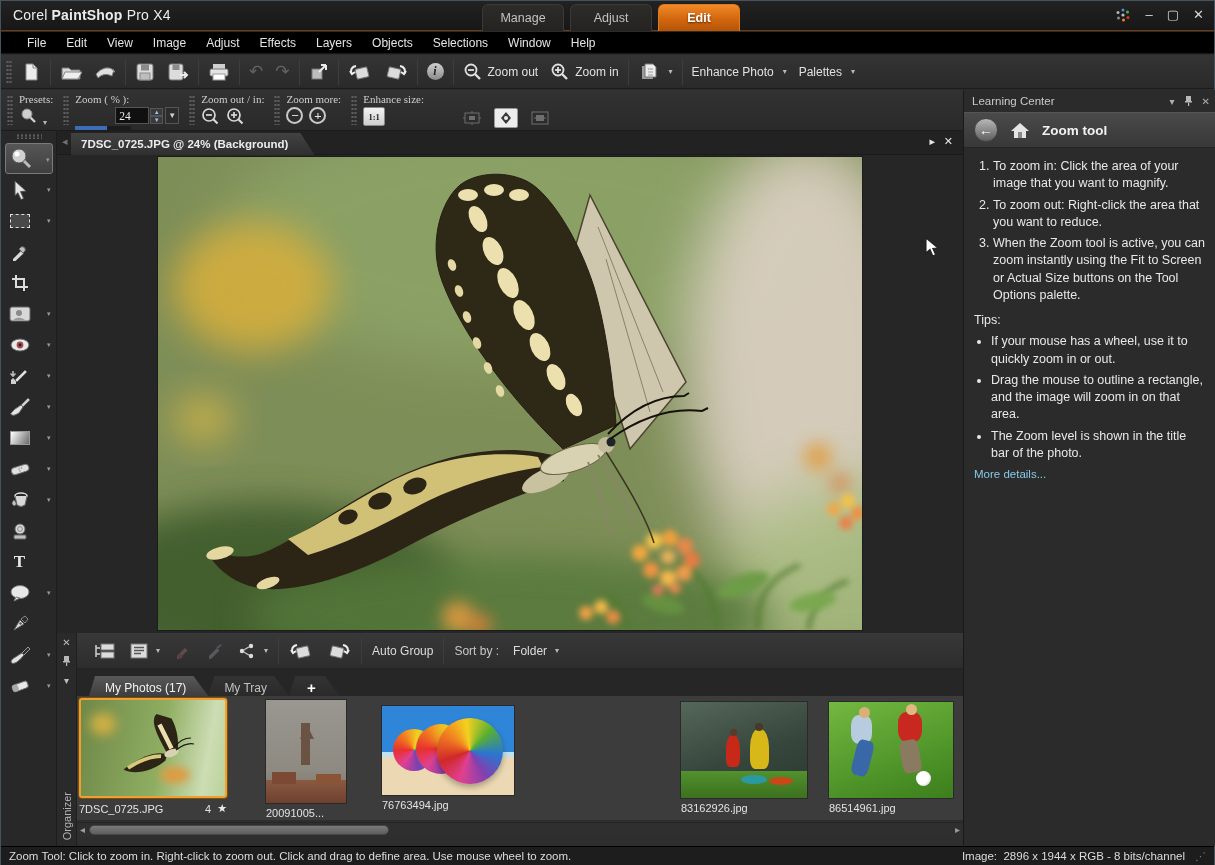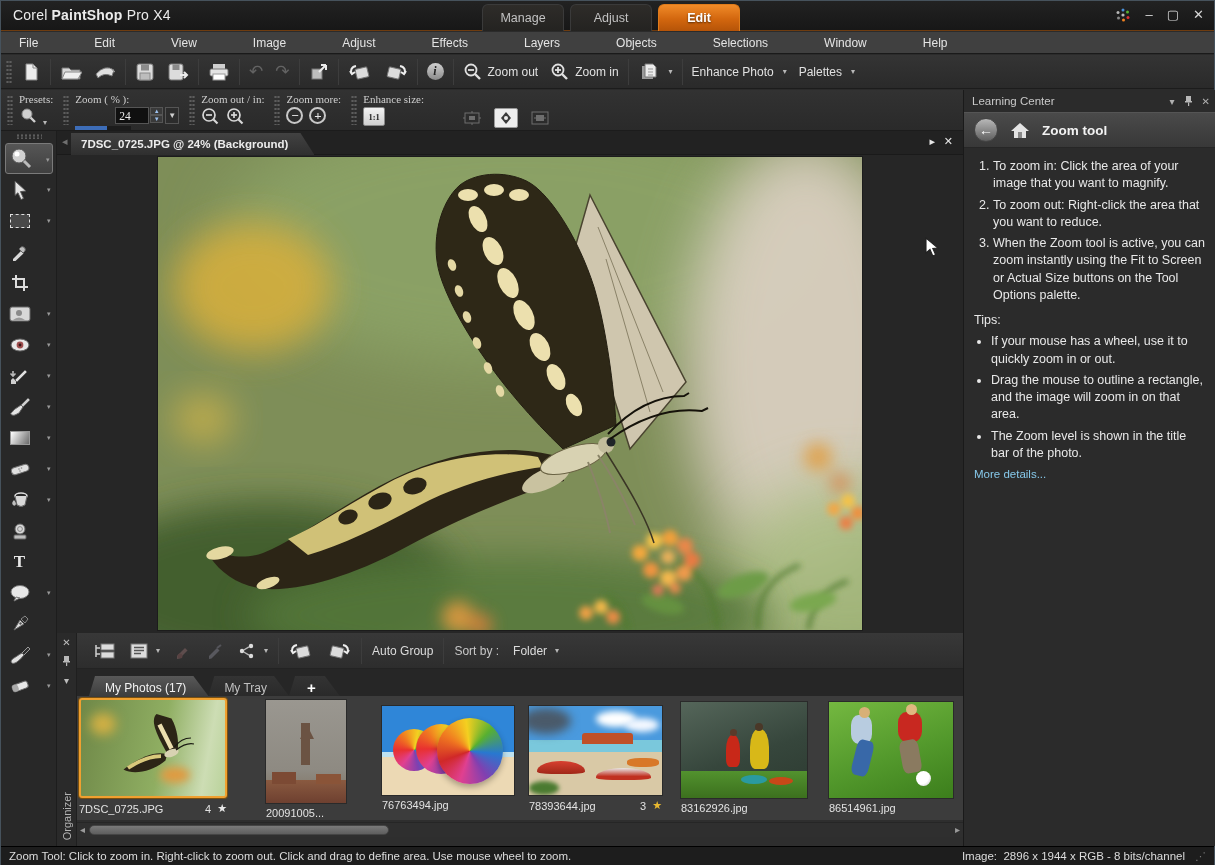--- a/index.html
+++ b/index.html
@@ -16,22 +16,22 @@
   .wstab { position:absolute; top:3px; height:27px; width:82px; text-align:center; line-height:26px;
     font-size:12.5px; color:#c2c2c2; background:linear-gradient(#2e2c29,#242321); border-radius:6px 6px 0 0;
     border:1px solid #3a3a3a; border-bottom:none; cursor:default; }
   .wstab.active { background:linear-gradient(#f08a28,#d2660e 55%,#b55408); color:#fff; font-weight:bold;
     text-shadow:0 1px 2px rgba(0,0,0,.6); border-color:#e07b1a; }
   #winbtns { position:absolute; right:10px; top:6px; display:flex; gap:14px; align-items:center; color:#d8d8d8; }
   #winbtns .wbtn { font-size:13px; line-height:16px; cursor:default; }
   .dotsicon { width:18px; height:16px; display:inline-block; }
 
   
-  #menubar { left:0; top:31px; width:1213px; height:22px; background:#404040; border-bottom:1px solid #1a1a1a;
-    display:flex; align-items:center; padding-left:8px;gap:36px; }
+  #menubar { left:0; top:31px; width:1213px; height:22px; background:#000000; border-bottom:1px solid #1a1a1a;
+    display:flex; align-items:center; padding-left:16px; }
   .menuitem { color:#e4e4e4; font-size:12px; padding:3px 10px; cursor:default; }
 
   
   #toolbar { left:0; top:54px; width:1213px; height:34px; background:linear-gradient(#343434,#2a2a2a);
     border-bottom:1px solid #1c1c1c; display:flex; align-items:center; padding-left:2px; }
   .handle { width:6px; height:24px; margin:0 3px;
     background-image:radial-gradient(circle, #5d5d5d 1px, transparent 1.3px); background-size:3px 4px; }
   .sep { width:1px; height:26px; background:#1d1d1d; border-right:1px solid #3d3d3d; margin:0 3px; }
   .tbtn { background:none; border:none; color:#e0e0e0; display:flex; align-items:center; gap:5px;
     padding:3px 6px; font-size:12px; font-family:inherit; cursor:default; }
@@ -44,21 +44,21 @@
     text-align:center; line-height:17px; display:inline-block; }
 
   
   #tooloptions { left:0; top:89px; width:962px; height:41px; background:linear-gradient(#323232,#2a2a2a);
     border-bottom:1px solid #1c1c1c; display:flex; align-items:stretch; padding:2px 0 2px 2px; }
   .vhandle { width:6px; margin:3px 4px; background-image:radial-gradient(circle,#5d5d5d 1px,transparent 1.3px);
     background-size:3px 4px; }
   .togroup { display:flex; flex-direction:column; padding:1px 6px 0 2px;font-family:Liberation Serif, serif; }
   .tolabel { font-size:11px; color:#cfcfcf; margin-bottom:2px; white-space:pre; }
   .toctrls { display:flex; align-items:center; gap:6px; }
-  .spinwrap { display:flex; align-items:flex-start;padding-left:40px; }
+  .spinwrap { display:flex; align-items:center;padding-left:40px; }
   .spininput { width:34px; height:17px; background:#101010; border:1px solid #555; color:#ececec;
     font-size:11.5px; font-family:inherit; padding:0 3px; }
   .spinarrs { display:flex; flex-direction:column; margin-left:1px; }
   .spinarrs span { width:13px; height:8px; background:#3a3a3a; border:1px solid #555; color:#9cc0ee;
     font-size:6px; line-height:6px; text-align:center; }
   .spindd { width:14px; height:17px; background:#2c2c2c; border:1px solid #555; color:#cfcfcf;
     font-size:8px; text-align:center; line-height:16px; margin-left:2px; }
   .zoombar { width:56px; height:4px; background:#1c1c1c; margin-top:2px; }
   .zoombar i { display:block; width:32px; height:4px; background:#3d6db8; }
   .roundbtn { width:17px; height:17px; border-radius:50%; border:2px solid #c8c8c8; color:#e8e8e8;
@@ -821,37 +821,20 @@
         <div class="th-img" style="height:89px; background:linear-gradient(#2f86d8 0 52%,#bfe2f0 52% 57%,#ecd9b4 57% 100%);">
           <span class="sc circ" style="left:8%;top:26%;width:42px;height:42px;background:conic-gradient(from -90deg,#e83030,#f07820,#f4d020,#58b030,#2878d0,#8040b0,#e04090,#e83030);"></span>
           <span class="sc circ" style="left:26%;top:20%;width:50px;height:50px;background:conic-gradient(from -90deg,#e83030,#f07820,#f4d020,#58b030,#2878d0,#8040b0,#e04090,#e83030);"></span>
           <span class="sc circ" style="left:42%;top:14%;width:66px;height:66px;background:conic-gradient(from -110deg,#d02828,#f07820,#f4d020,#58b030,#2878d0,#8040b0,#e04090,#d02828);box-shadow:0 3px 6px rgba(0,0,0,.3);"></span>
         </div>
         <div class="th-cap">
             <span class="nm">76763494.jpg</span>
           </div>
       </div>
 
-      <div class="thumb" style="left:452px; top:10px; width:133px;">
-        <div class="th-img" style="height:89px; background:linear-gradient(#4a9ade 0 38%,#7ac8dc 38% 52%,#d9c9a6 52% 100%);">
-          <span class="sc circ" style="left:50%;top:6%;width:40px;height:16px;background:#fff;filter:blur(3px);"></span>
-          <span class="sc circ" style="left:72%;top:14%;width:34px;height:14px;background:#f4f8ff;filter:blur(3px);"></span>
-          <span class="sc circ" style="left:-6%;top:2%;width:50px;height:26px;background:#4a5a6a;filter:blur(5px);"></span>
-          <span class="sc" style="left:40%;top:30%;width:38%;height:13%;background:#c05028;border-radius:3px 3px 0 0;"></span>
-          <span class="sc" style="left:6%;top:62%;width:36%;height:14%;background:linear-gradient(#d84030,#a02818);border-radius:50% 50% 30% 30%/80% 80% 20% 20%;"></span>
-          <span class="sc" style="left:50%;top:70%;width:42%;height:13%;background:linear-gradient(#e8e8e8,#c03020 70%);border-radius:50% 50% 30% 30%/80% 80% 20% 20%;"></span>
-          <span class="sc" style="left:74%;top:58%;width:24%;height:10%;background:#d87828;border-radius:40%;"></span>
-          <span class="sc circ" style="left:0;top:84%;width:30px;height:14px;background:#4a7a30;filter:blur(2px);"></span>
-        </div>
-        <div class="th-cap">
-            <span class="nm">78393644.jpg</span>
-            <span class="rt">3</span>
-            <span class="star gold"></span>
-          </div>
-      </div>
 
       <div class="thumb" style="left:604px; top:6px; width:126px;">
         <div class="th-img" style="height:96px; background:linear-gradient(160deg,#55665a,#36463c 55%,#2c3a30);">
           <span class="sc" style="left:0;top:72%;width:100%;height:28%;background:linear-gradient(#52922e,#3c701e);"></span>
           <span class="sc" style="left:36%;top:34%;width:11%;height:34%;background:#c82818;border-radius:45% 45% 25% 25%;"></span>
           <span class="sc circ" style="left:38.5%;top:28%;width:7px;height:7px;background:#5a3a2a;"></span>
           <span class="sc" style="left:55%;top:28%;width:15%;height:42%;background:#d8b818;border-radius:45% 45% 25% 25%;"></span>
           <span class="sc circ" style="left:59%;top:22%;width:8px;height:8px;background:#4a3828;"></span>
           <span class="sc circ" style="left:48%;top:76%;width:26px;height:9px;background:#2a9aa0;"></span>
           <span class="sc circ" style="left:70%;top:78%;width:24px;height:8px;background:#c84818;"></span>

